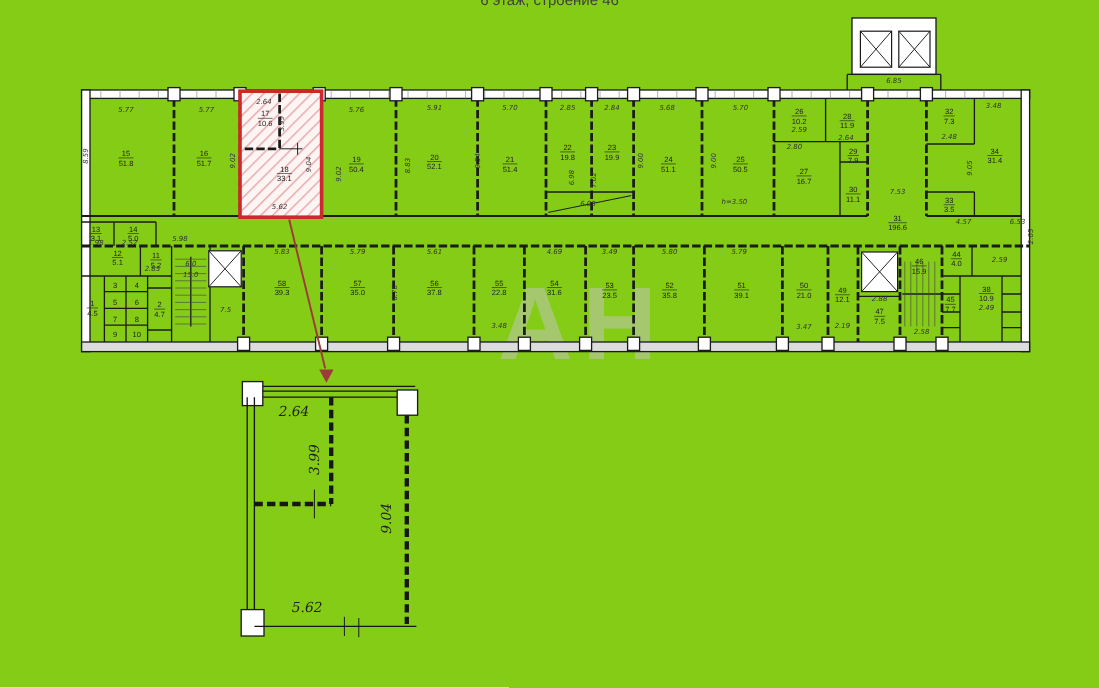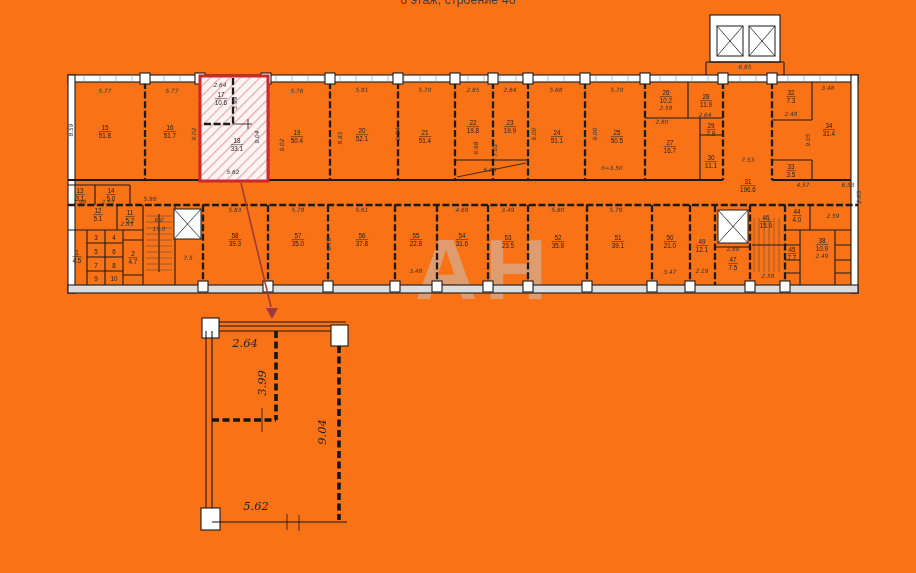--- a/index.html
+++ b/index.html
@@ -1,16 +1,16 @@
 <!DOCTYPE html>
 <html style="--highlight: #cc2a2a; --highlight_hatch: #e8a8a8; --arrow: #9e3a3a; --watermark: #c6c6c6;"><head>
 <meta charset="utf-8">
 <style>
   html,body{margin:0;padding:0;background:#fff;}
-  .stage{position:relative;width:916px;height:573px;overflow:hidden;background:#f97316;
+  .stage{position:relative;width:916px;height:573px;overflow:hidden;background:#84cc16;
          font-family:"Liberation Sans",sans-serif;}
   .title{position:absolute;top:-7px;left:0;right:0;text-align:center;
          font-size:12.5px;color:#3f3f3f;}
   svg{position:absolute;left:0;top:0;}
   
   .wA{stroke:#1b1b1b;stroke-width:2.3;stroke-dasharray:7 2.6;fill:none}
   .wB{stroke:#1b1b1b;stroke-width:1.1;fill:none}
   .wS{stroke:#1b1b1b;stroke-width:1.8;fill:none}
   .thin{stroke:#8a8a8a;stroke-width:.55}
   .hatchline{stroke:#4a4a4a;stroke-width:.55}

